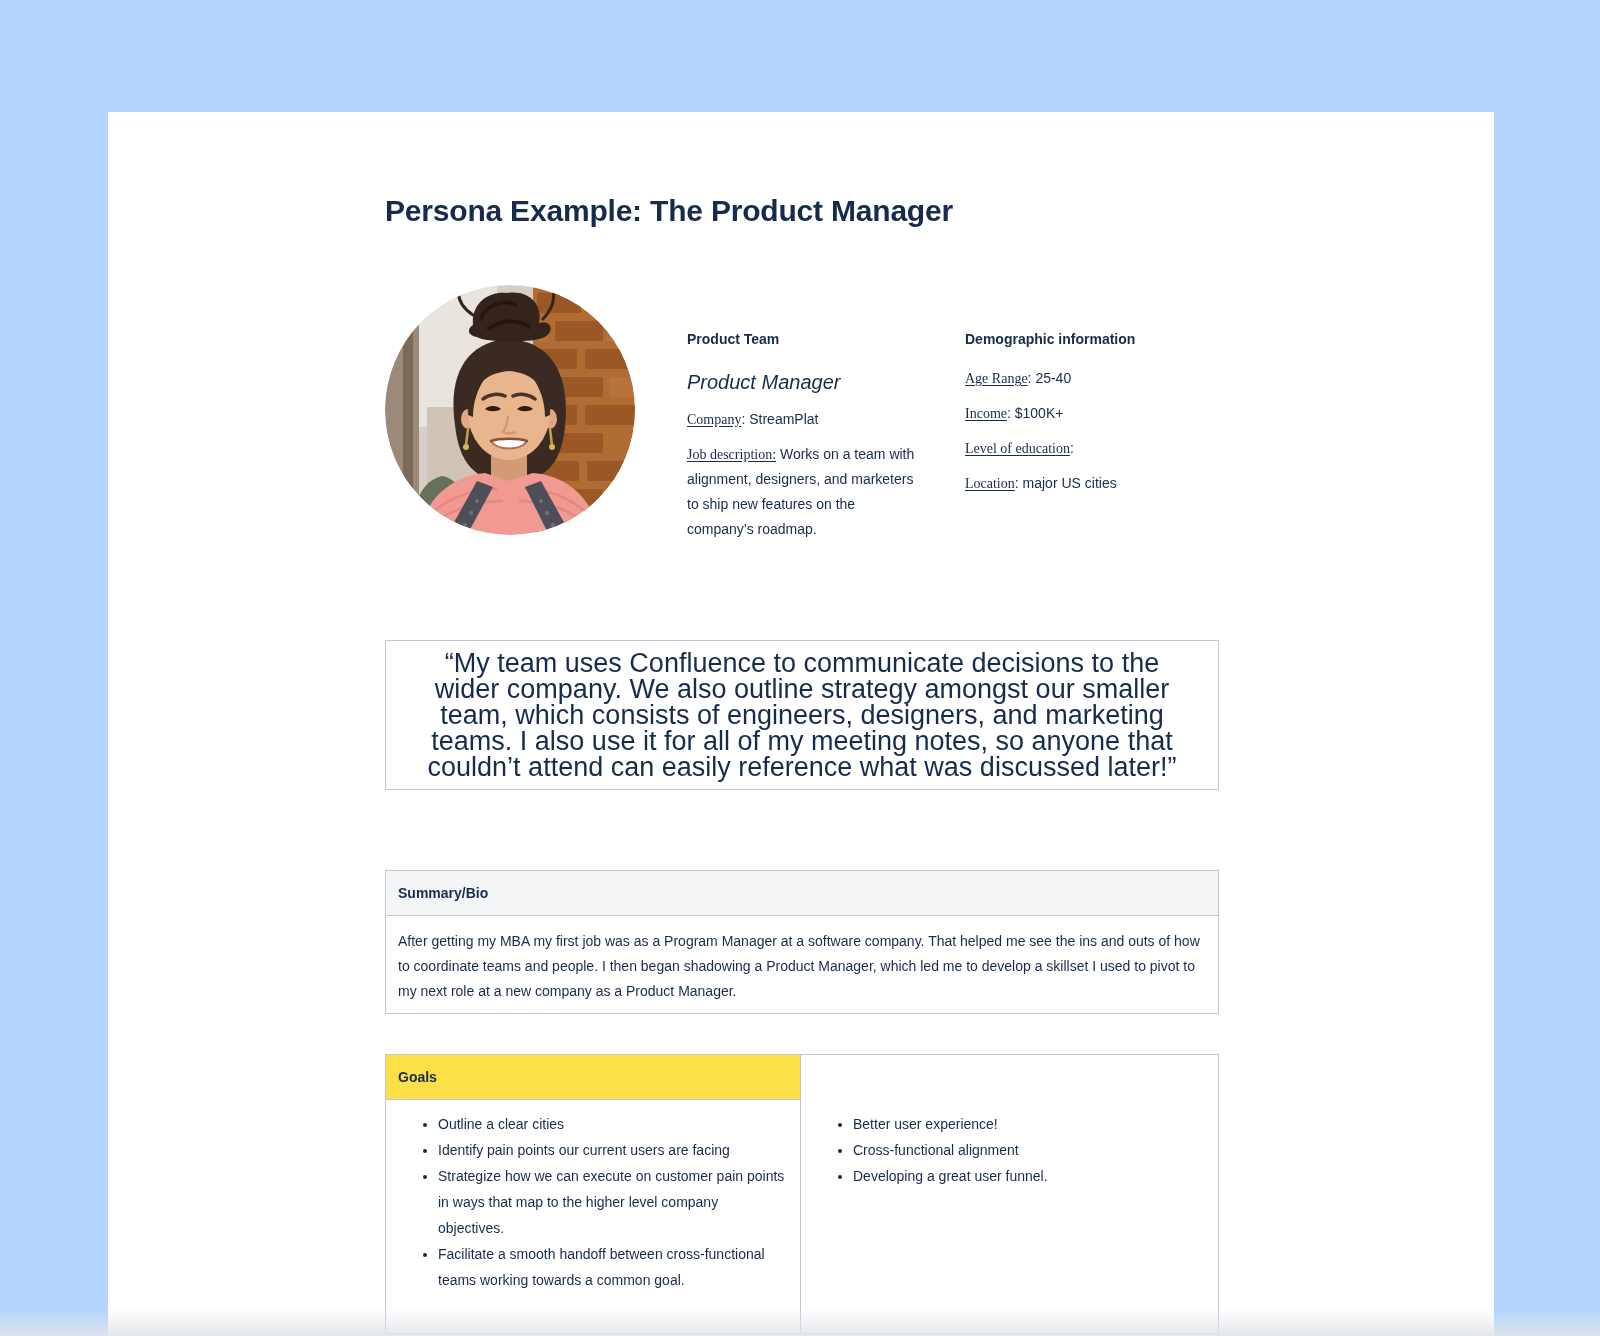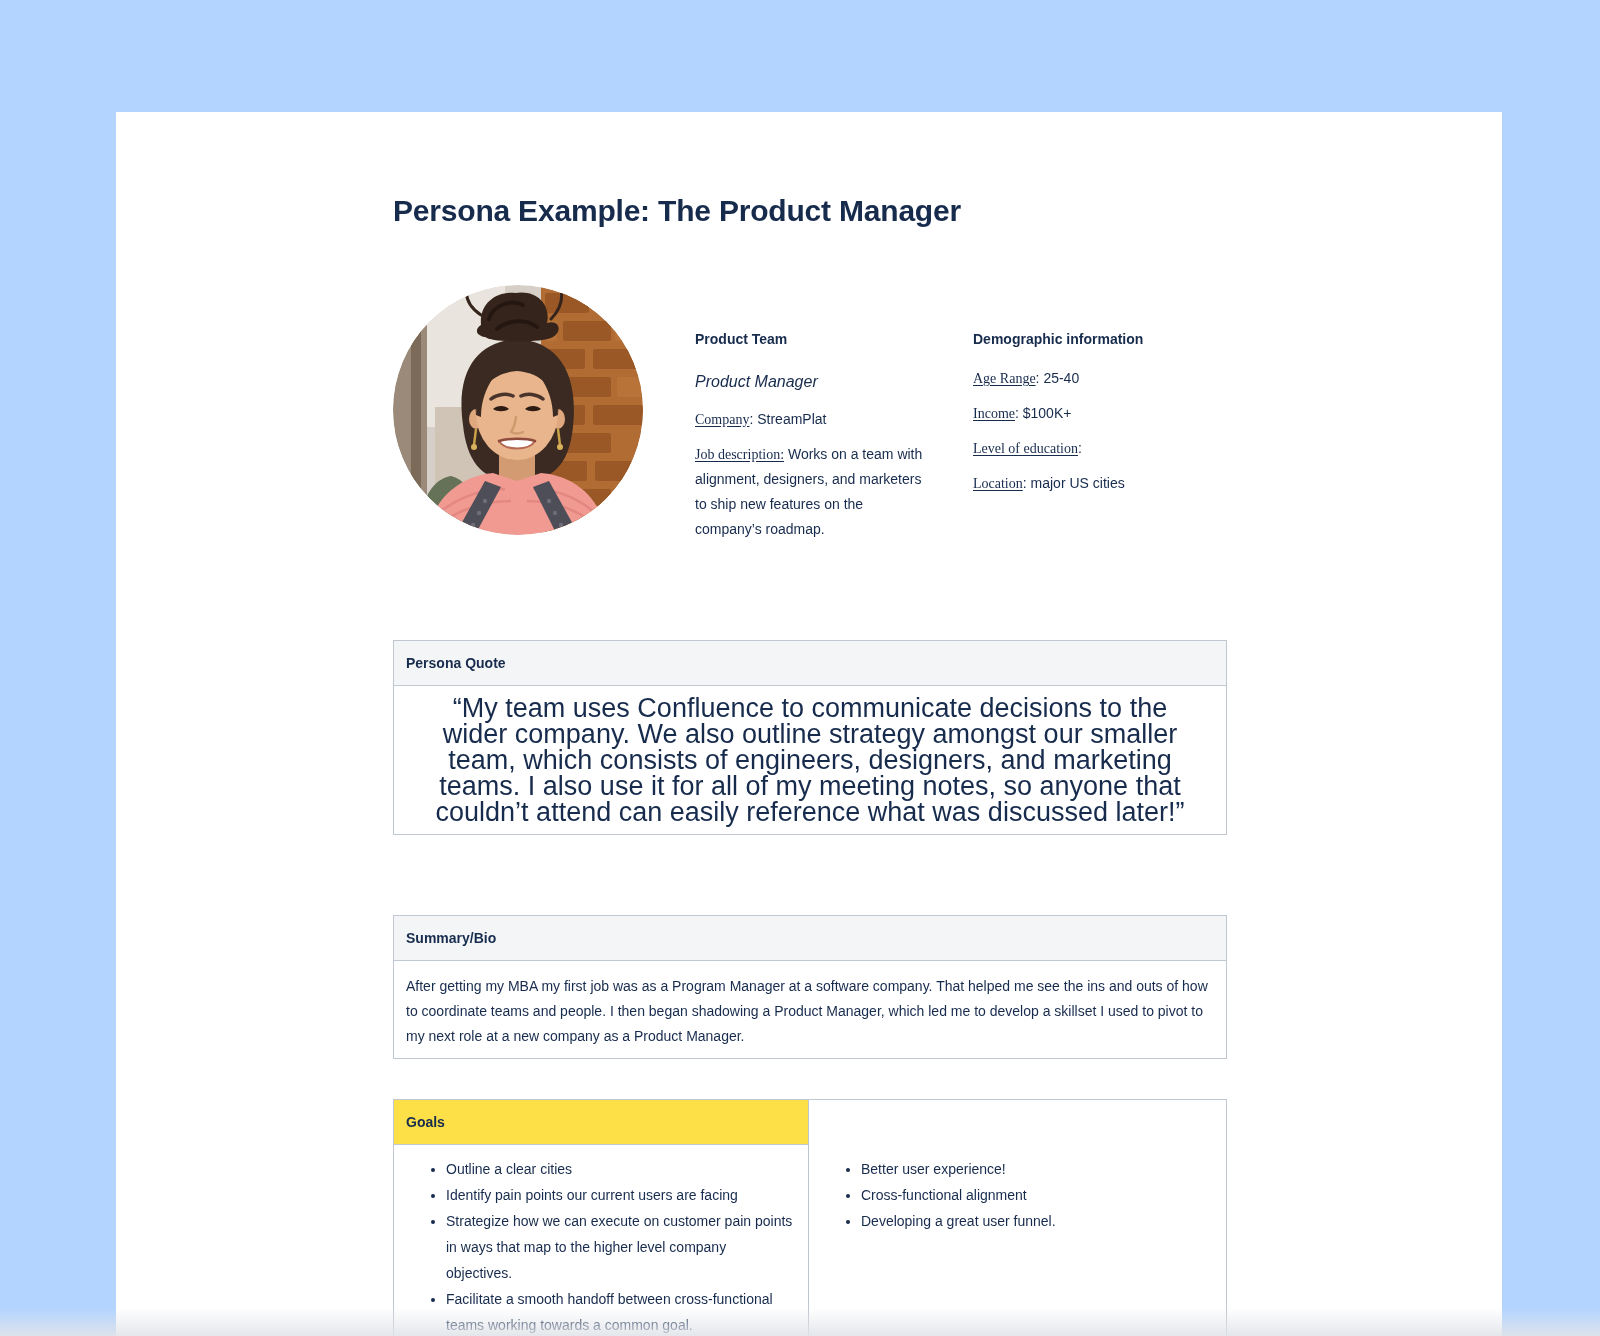--- a/index.html
+++ b/index.html
@@ -5,21 +5,21 @@
   * { margin:0; padding:0; box-sizing:border-box; }
   html, body { width:1600px; height:1336px; overflow:hidden; }
   body {
     background:#B3D4FF;
     font-family:"Liberation Sans", sans-serif;
     color:#172B4D;
     position:relative;
   }
   .page {
     position:absolute;
-    left:116px; top:112px;
+    left:108px; top:112px;
     width:1386px; height:1224px;
     background:#ffffff;
   }
   .content {
     position:relative;
     margin-left:277px;
     width:834px;
     padding-top:81px;
   }
   h1.page-title {
@@ -37,21 +37,21 @@
     overflow:hidden;
     flex:none;
   }
   .avatar svg { display:block; width:250px; height:250px; }
   .col { padding-top:8px; font-size:14px; line-height:25px; }
   .col-product { margin-left:52px; width:238px; }
   .col-demo   { margin-left:40px; width:254px; }
   .col p { margin:0 0 10px 0; }
   .col .heading { font-weight:700; margin-bottom:14px;margin-top:34px; }
   .role {
-    font-size:16px;
+    font-size:20px;
     font-style:italic;
     line-height:32px;
     margin-bottom:9px !important;
   }
   .u { text-decoration:underline; text-underline-offset:2px;font-family:Liberation Serif, serif; }
   .col ul { margin:3px 0 11px 0; padding-left:42px; }
   .col li { line-height:26px; }
   
   .box { border:1px solid #C1C7D0; width:834px; }
   .box-quote   { margin-top:88px; }
@@ -206,21 +206,20 @@
       <div class="col col-demo">
         <p class="heading">Demographic information</p>
         <p><span class="u">Age Range</span><span>: </span><span>25-40</span></p>
         <p><span class="u">Income</span><span>: </span><span>$100K+</span></p>
         <p><span class="u">Level of education</span><span>:</span></p>
         <p><span class="u">Location</span><span>: </span><span>major US cities</span></p>
       </div>
     </div>
 
     <div class="box box-quote">
-      <div class="box-header">Persona Quote</div>
       <div class="quote-body">“My team uses Confluence to communicate decisions to the wider company. We also outline strategy amongst our smaller team, which consists of engineers, designers, and marketing teams. I also use it for all of my meeting notes, so anyone that couldn’t attend can easily reference what was discussed later!”</div>
     </div>
 
     <div class="box box-summary">
       <div class="box-header">Summary/Bio</div>
       <div class="summary-body">After getting my MBA my first job was as a Program Manager at a software company. That helped me see the ins and outs of how to coordinate teams and people. I then began shadowing a Product Manager, which led me to develop a skillset I used to pivot to my next role at a new company as a Product Manager.</div>
     </div>
 
     <div class="gm-table">
       <div class="gm-row">

